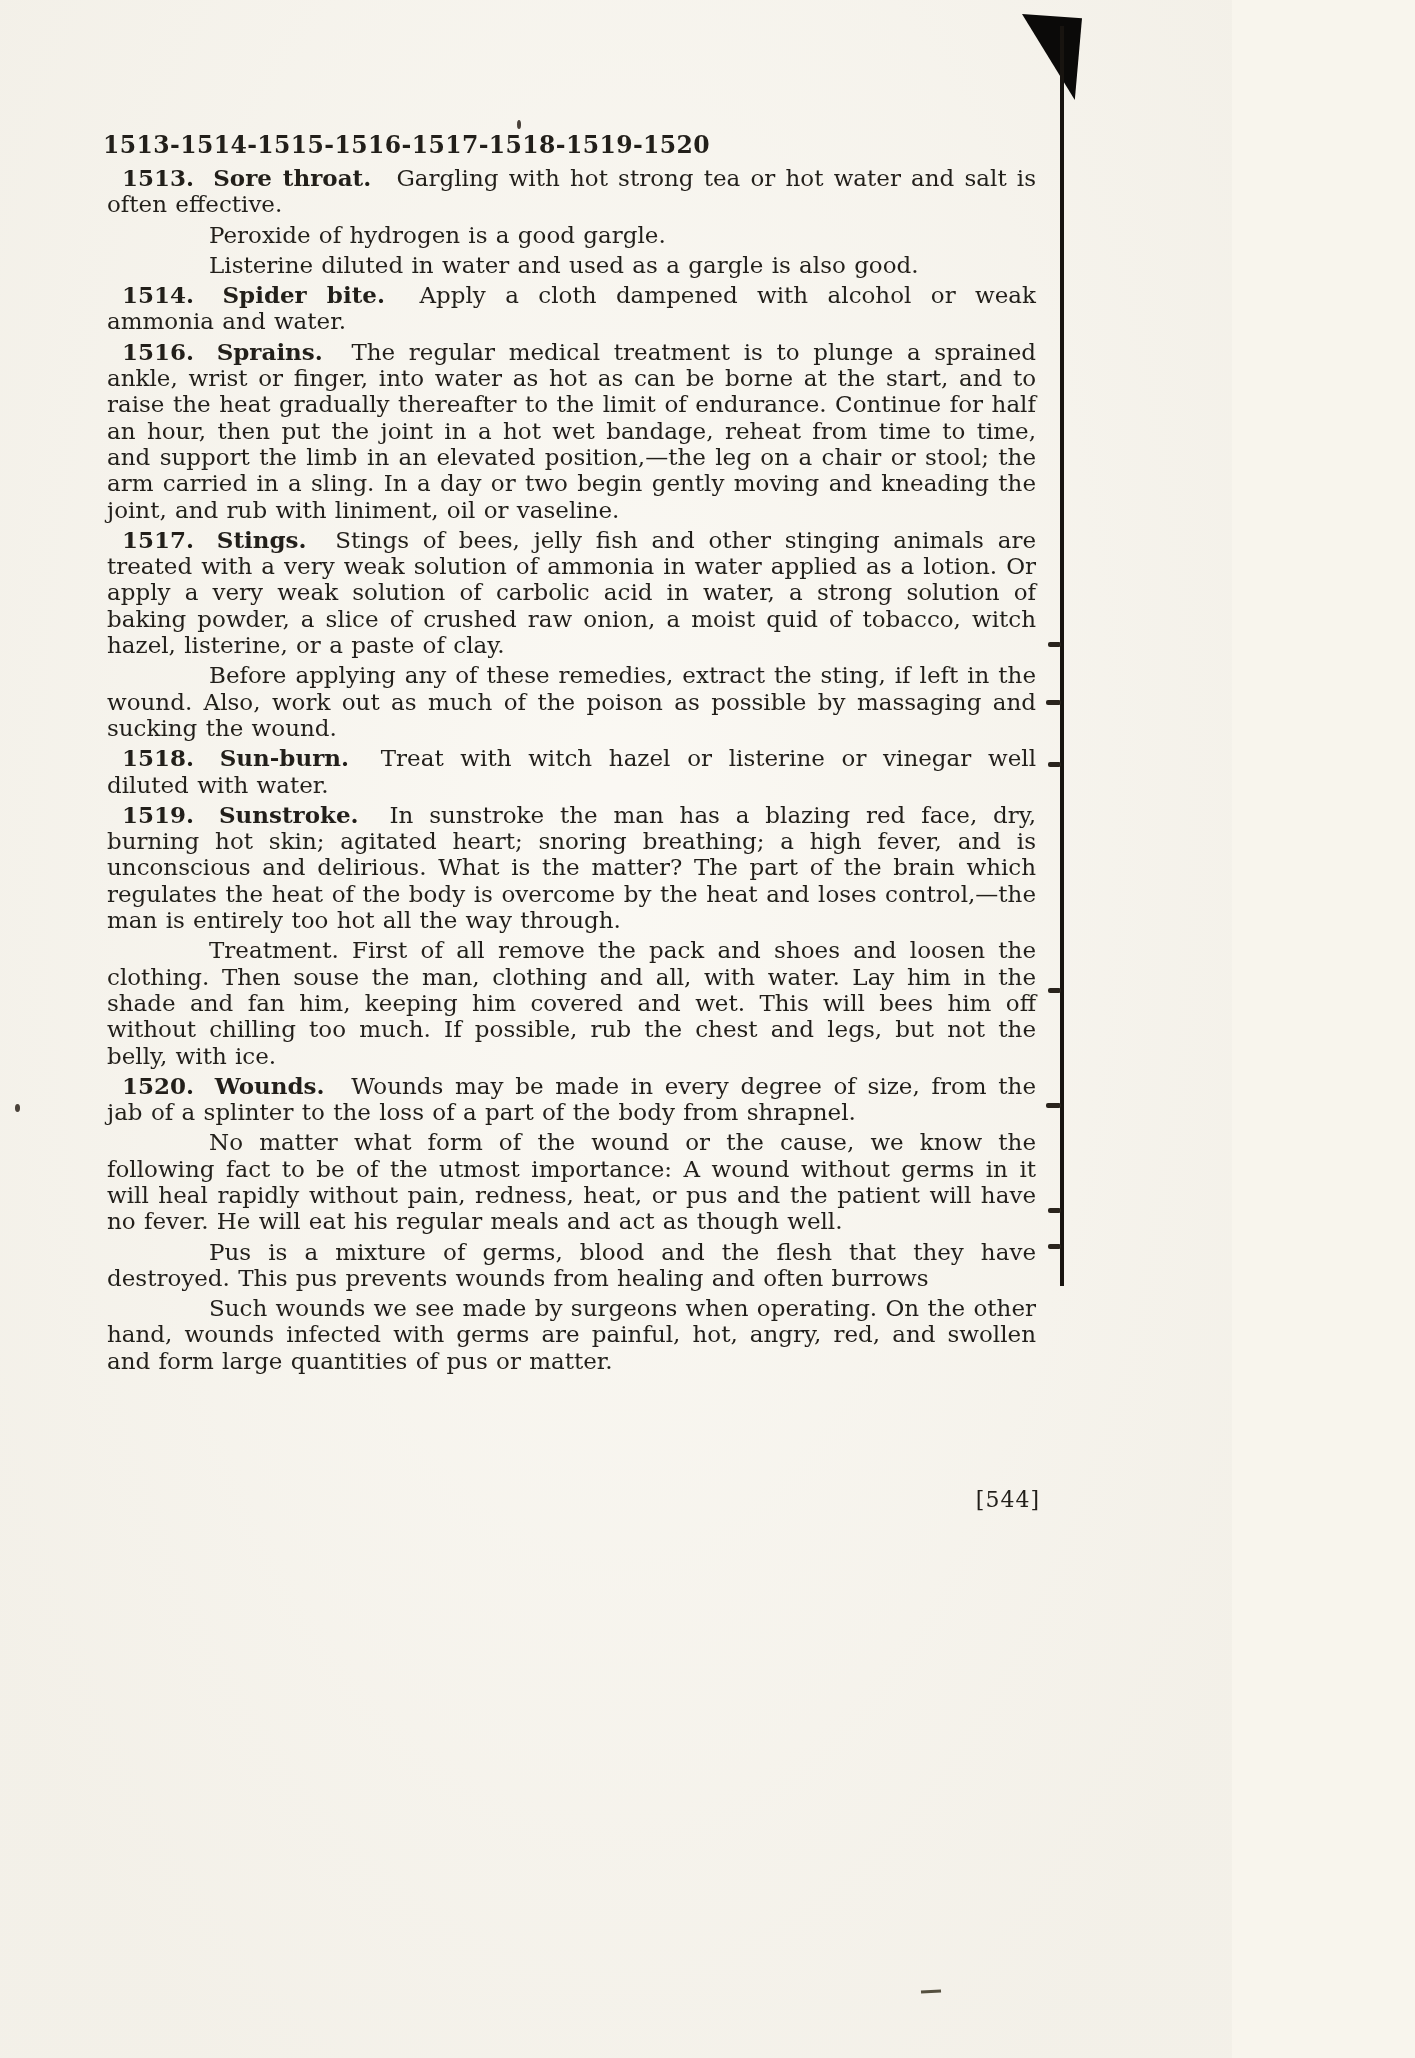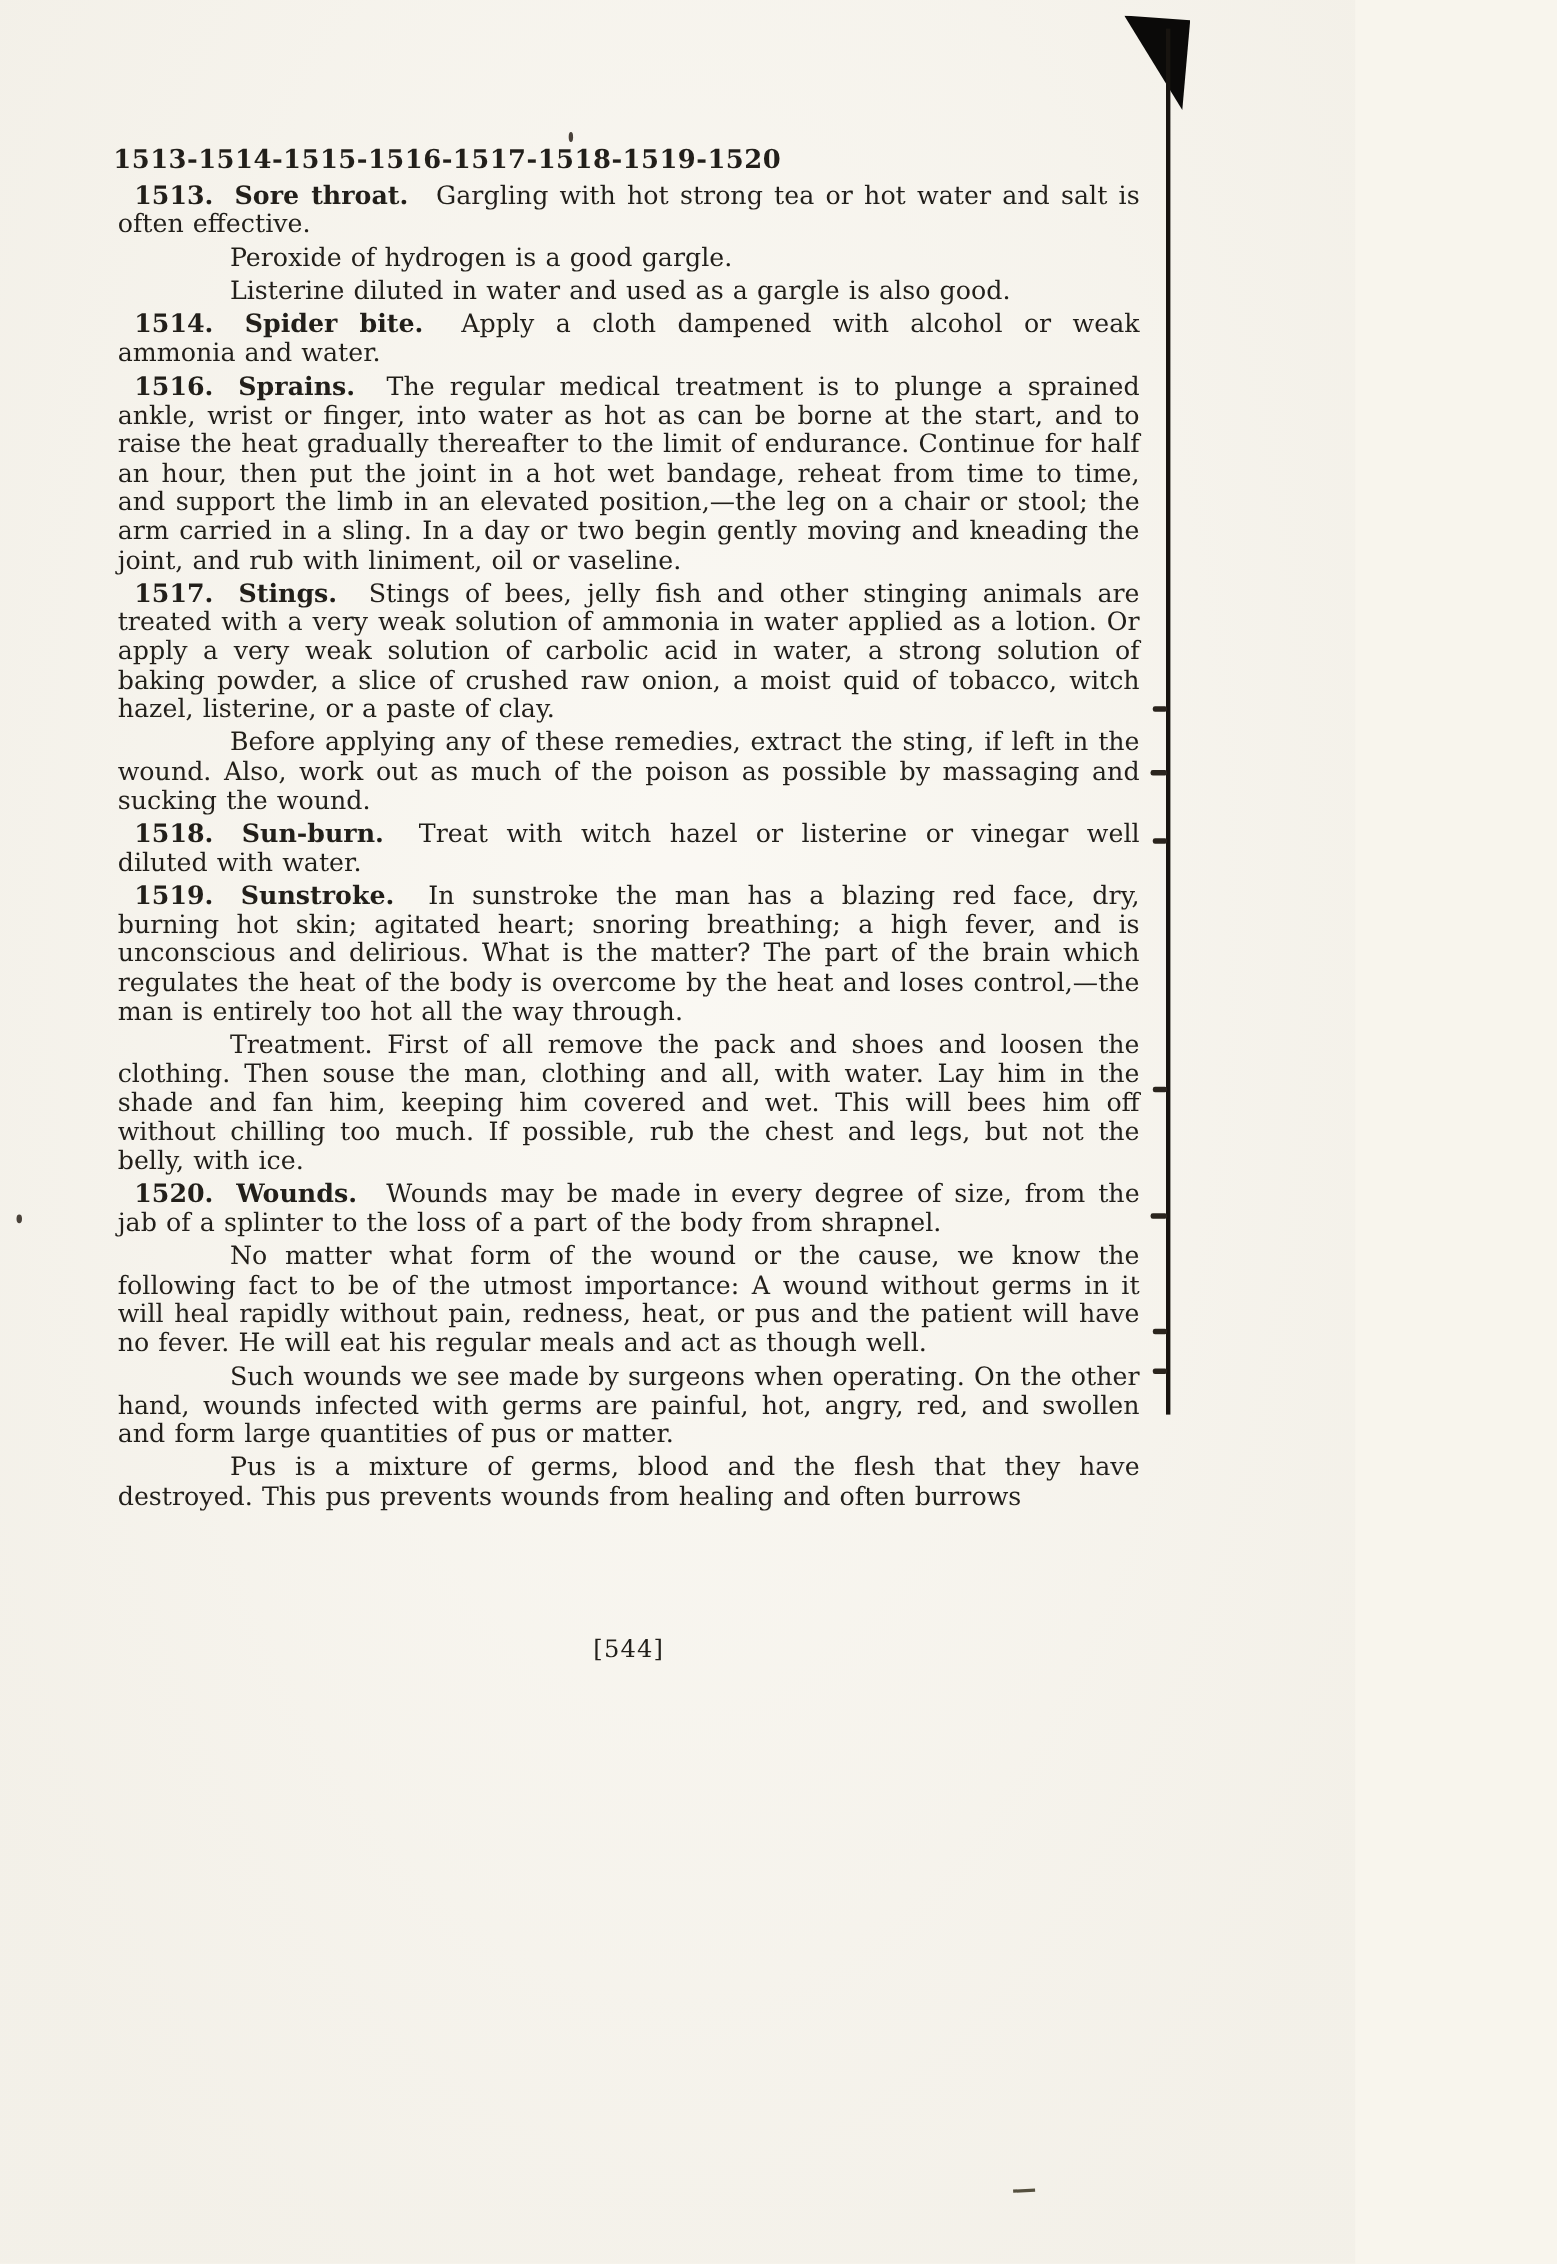--- a/index.html
+++ b/index.html
@@ -41,21 +41,21 @@
   .lead { text-indent: 15px; }
   .sub  { text-indent: 102px; }
   .num  { font-weight: bold; padding-right: 9px; }
   .ttl  { font-weight: bold; padding-right: 15px; }
   .italic { }
   .footer {
     position: absolute;
     left: 103px;
     top: 1487px;
     width: 937px;
-    text-align: center;
+    text-align: right;
     font-size: 22px;
     letter-spacing: 1px;
   }
   
   .corner-wedge {
     position: absolute;
     left: 1022px; top: 14px;
     width: 60px; height: 86px;
     background: #0b0a09;
     clip-path: polygon(0 0, 100% 5%, 88% 100%);
@@ -162,23 +162,23 @@
 
     <p class="para lead">
       <span class="num">1520.</span>
       <span class="ttl">Wounds.</span>
       <span class="txt">Wounds may be made in every degree of size, from the jab of a splinter to the loss of a part of the body from shrapnel.</span>
     </p>
     <p class="para sub">
       <span class="txt">No matter what form of the wound or the cause, we know the following fact to be of the utmost importance: A wound without germs in it will heal rapidly without pain, redness, heat, or pus and the patient will have no fever. He will eat his regular meals and act as though well.</span>
     </p>
     <p class="para sub">
-      <span class="txt">Such wounds we see made by surgeons when operating. On the other hand, wounds infected with germs are painful, hot, angry, red, and swollen and form large quantities of pus or matter.</span>
+      <span class="txt">Pus is a mixture of germs, blood and the flesh that they have destroyed. This pus prevents wounds from healing and often burrows</span>
     </p>
     <p class="para sub">
-      <span class="txt">Pus is a mixture of germs, blood and the flesh that they have destroyed. This pus prevents wounds from healing and often burrows</span>
+      <span class="txt">Such wounds we see made by surgeons when operating. On the other hand, wounds infected with germs are painful, hot, angry, red, and swollen and form large quantities of pus or matter.</span>
     </p>
 
   </div>
 
   <div class="footer">[544]</div>
 
 </div>
 
 </body></html>

